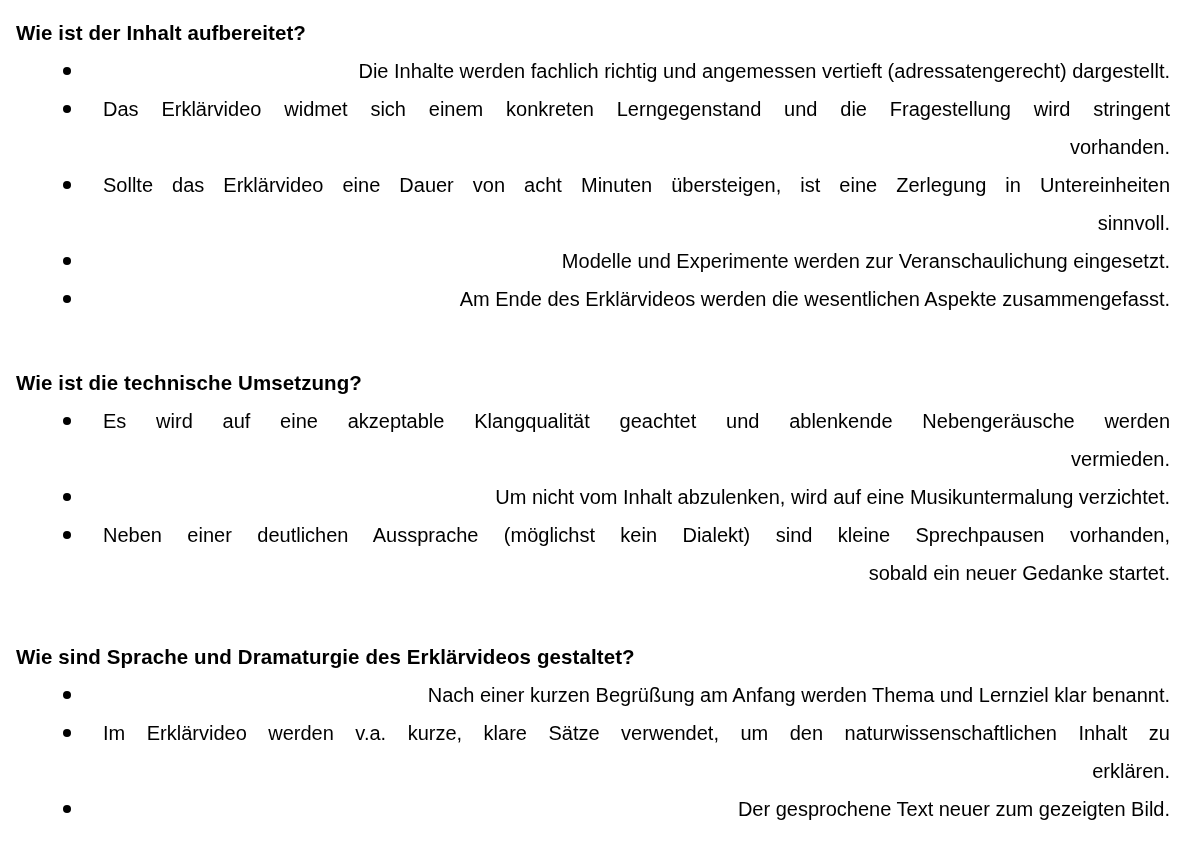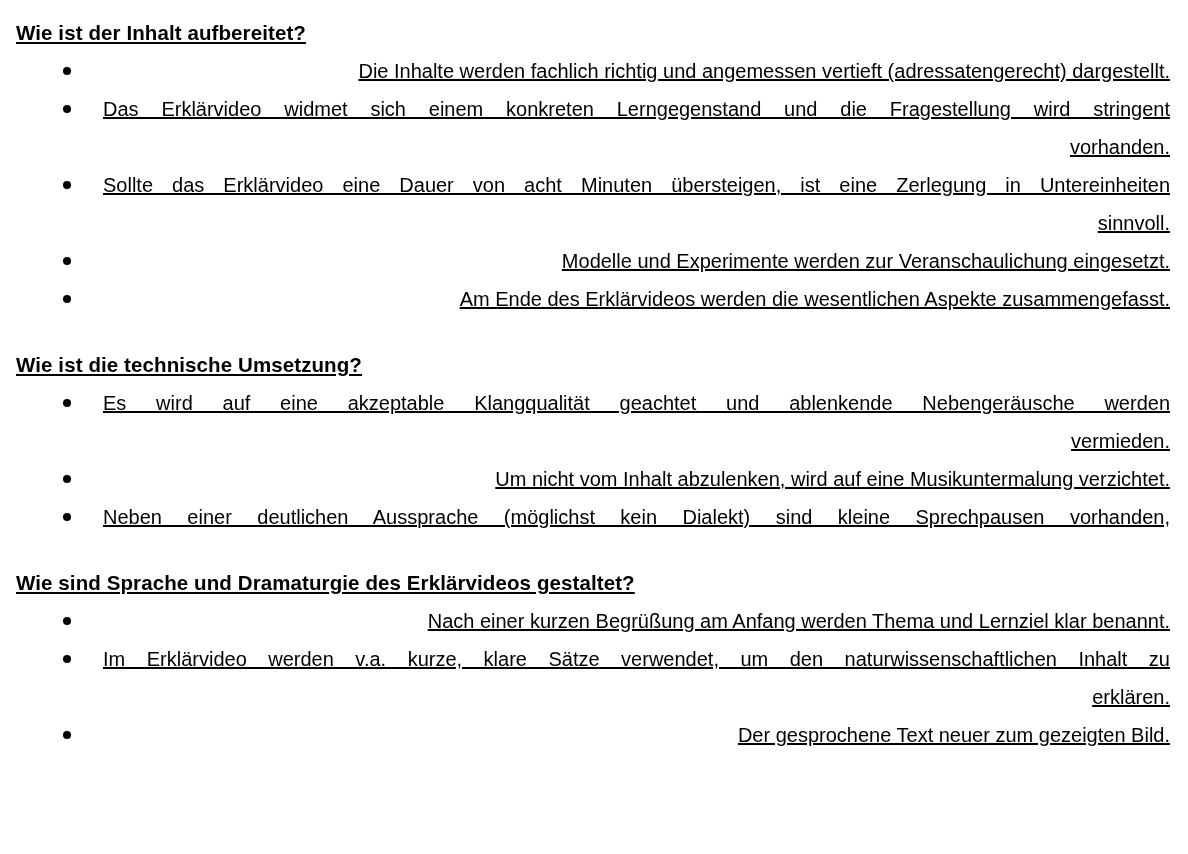--- a/index.html
+++ b/index.html
@@ -14,24 +14,23 @@
     color: #000000;
     font-family: "Liberation Sans", "DejaVu Sans", sans-serif;
     font-size: 20px;
     line-height: 38px;
   }
   .page {
     box-sizing: border-box;
     width: 1188px;
     height: 759px;
     padding: 14px 18px 0 16px;
-    text-decoration: underline;
   }
   .sec { margin: 0; }
-  .sec + .sec { margin-top: 28px; } 
+  .sec + .sec { margin-top: 46px; } 
   .hd {
     margin: 0;
     font-size: 20.5px;
     font-weight: 700;
     line-height: 38px;
     letter-spacing: 0.1px;
   }
   ul.list {
     margin: 0;
     padding: 0;
@@ -104,20 +103,21 @@
         <div class="line j">Es wird auf eine akzeptable Klangqualität geachtet und ablenkende Nebengeräusche werden</div>
         <div class="line">vermieden.</div>
       </li>
       <li class="bullet">
         <span class="dot"></span>
         <div class="line">Um nicht vom Inhalt abzulenken, wird auf eine Musikuntermalung verzichtet.</div>
       </li>
       <li class="bullet">
         <span class="dot"></span>
         <div class="line j">Neben einer deutlichen Aussprache (möglichst kein Dialekt) sind kleine Sprechpausen vorhanden,</div>
+        <div class="line">sobald ein neuer Gedanke startet.</div>
       </li>
     </ul>
   </section>
 
   <section class="sec">
     <h2 class="hd">Wie sind Sprache und Dramaturgie des Erklärvideos gestaltet?</h2>
     <ul class="list">
       <li class="bullet">
         <span class="dot"></span>
         <div class="line">Nach einer kurzen Begrüßung am Anfang werden Thema und Lernziel klar benannt.</div>

